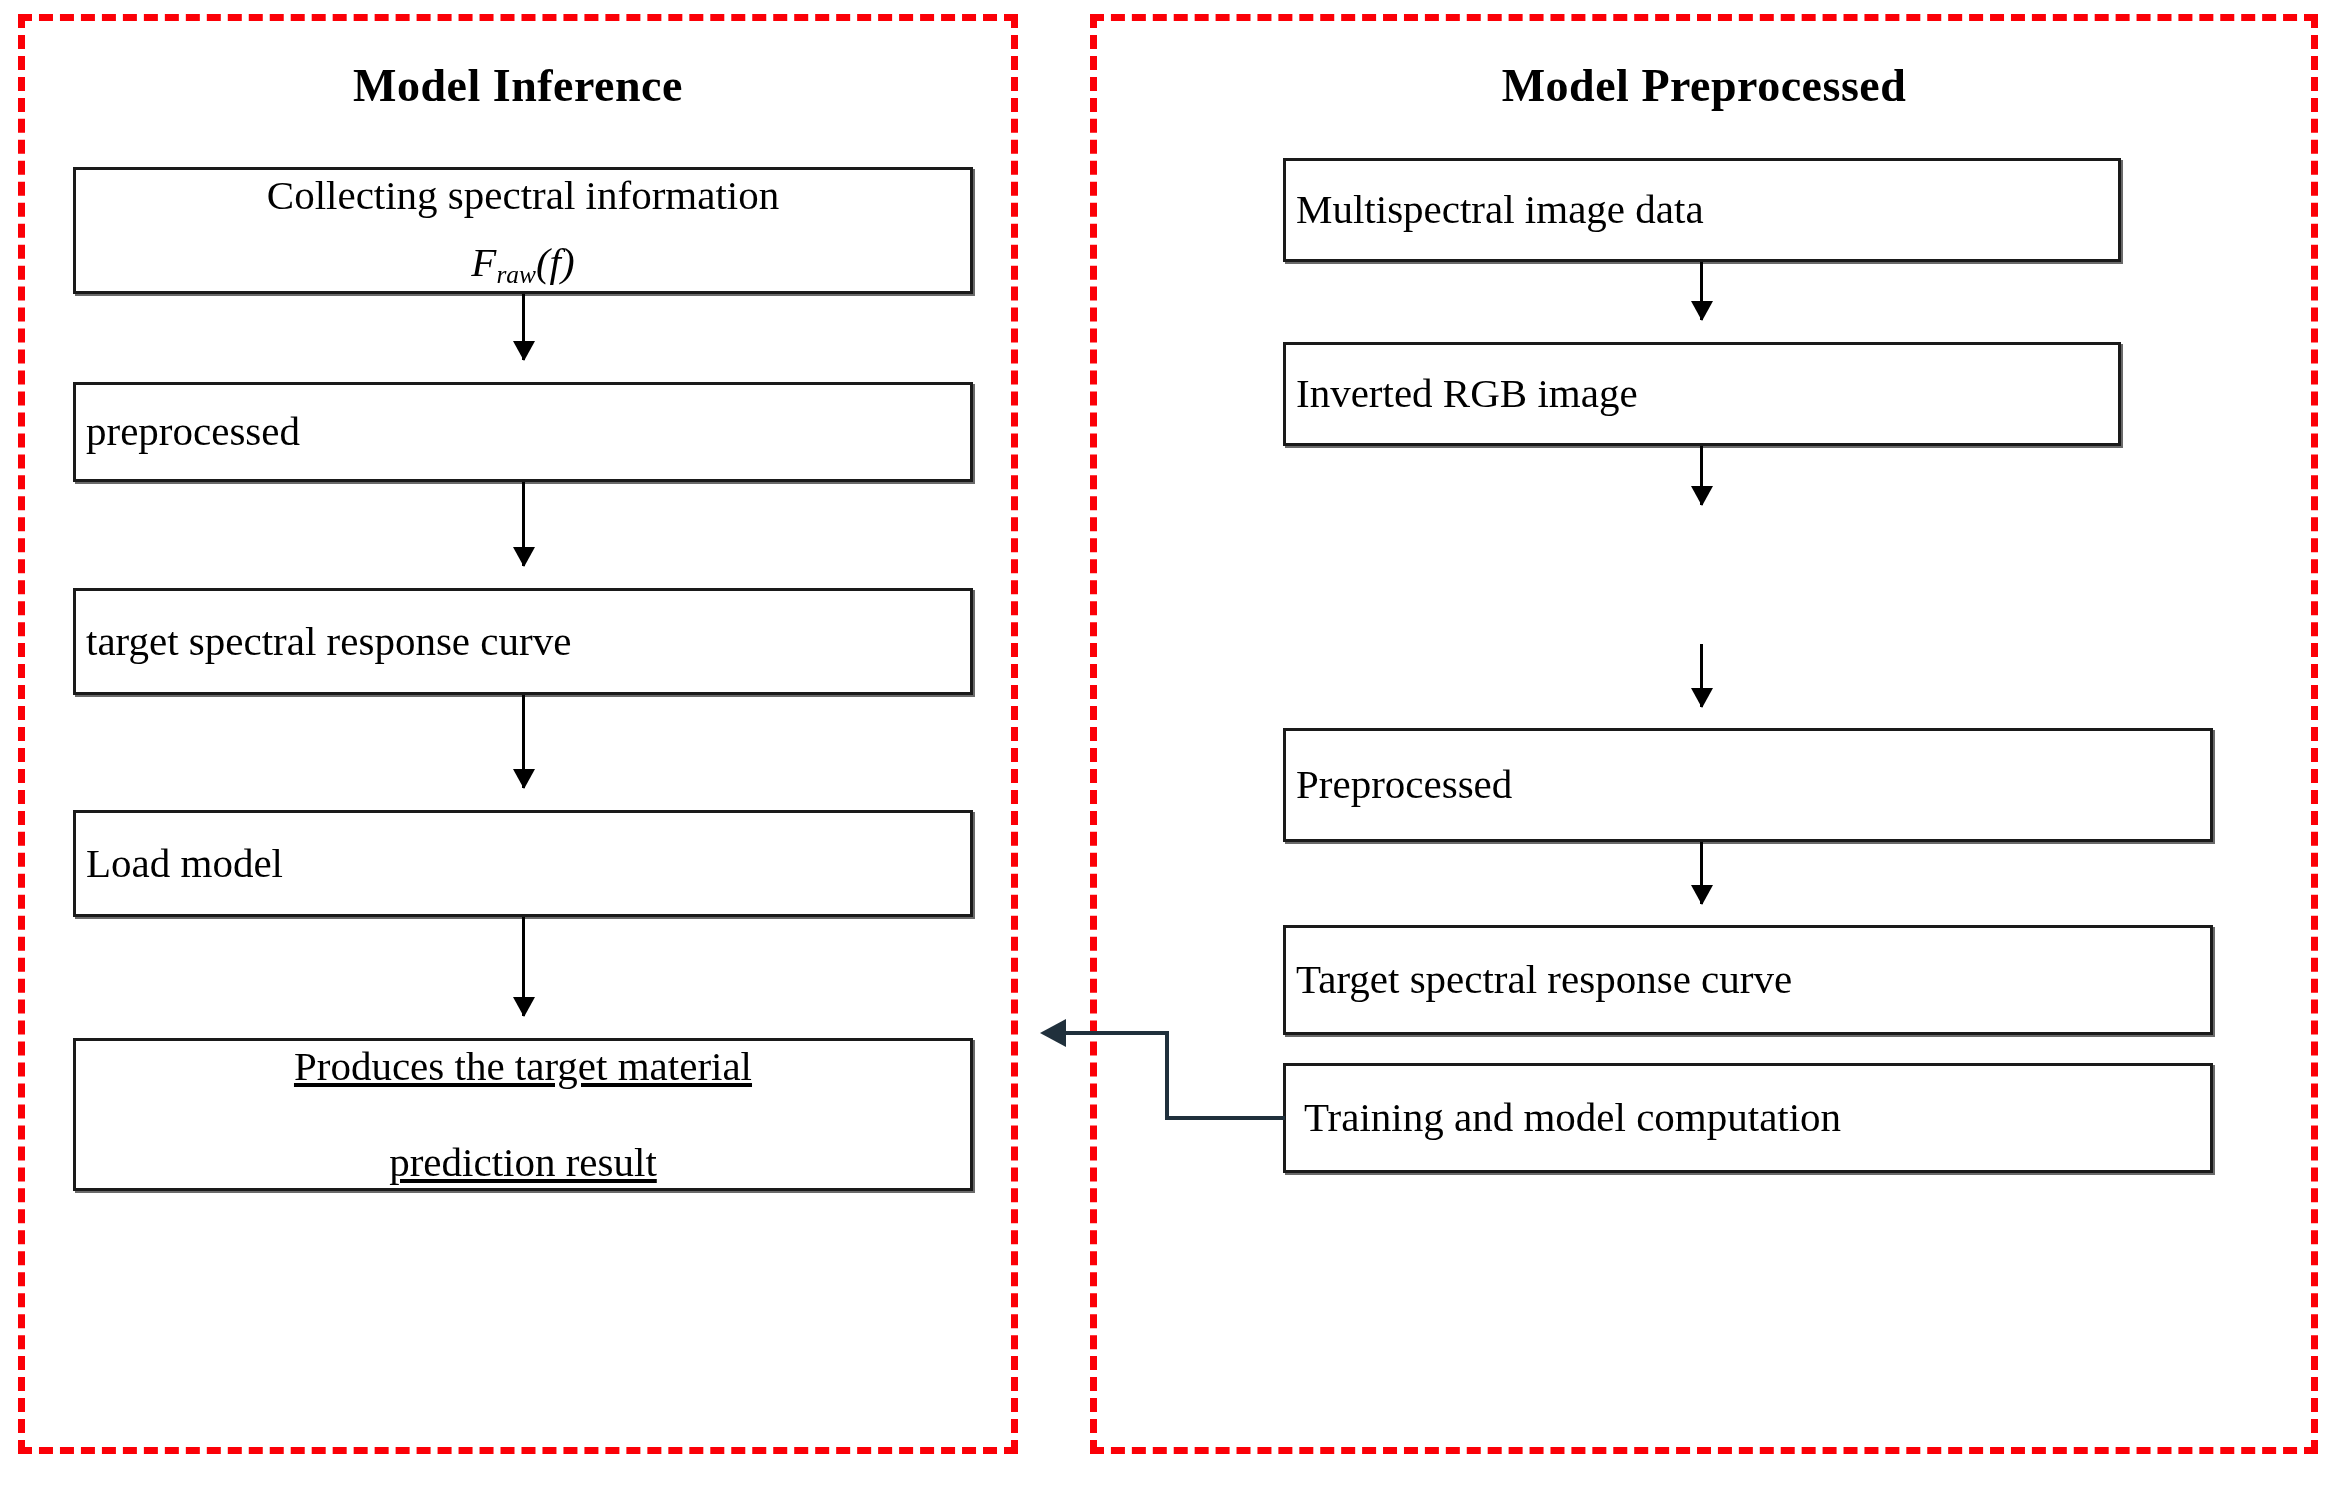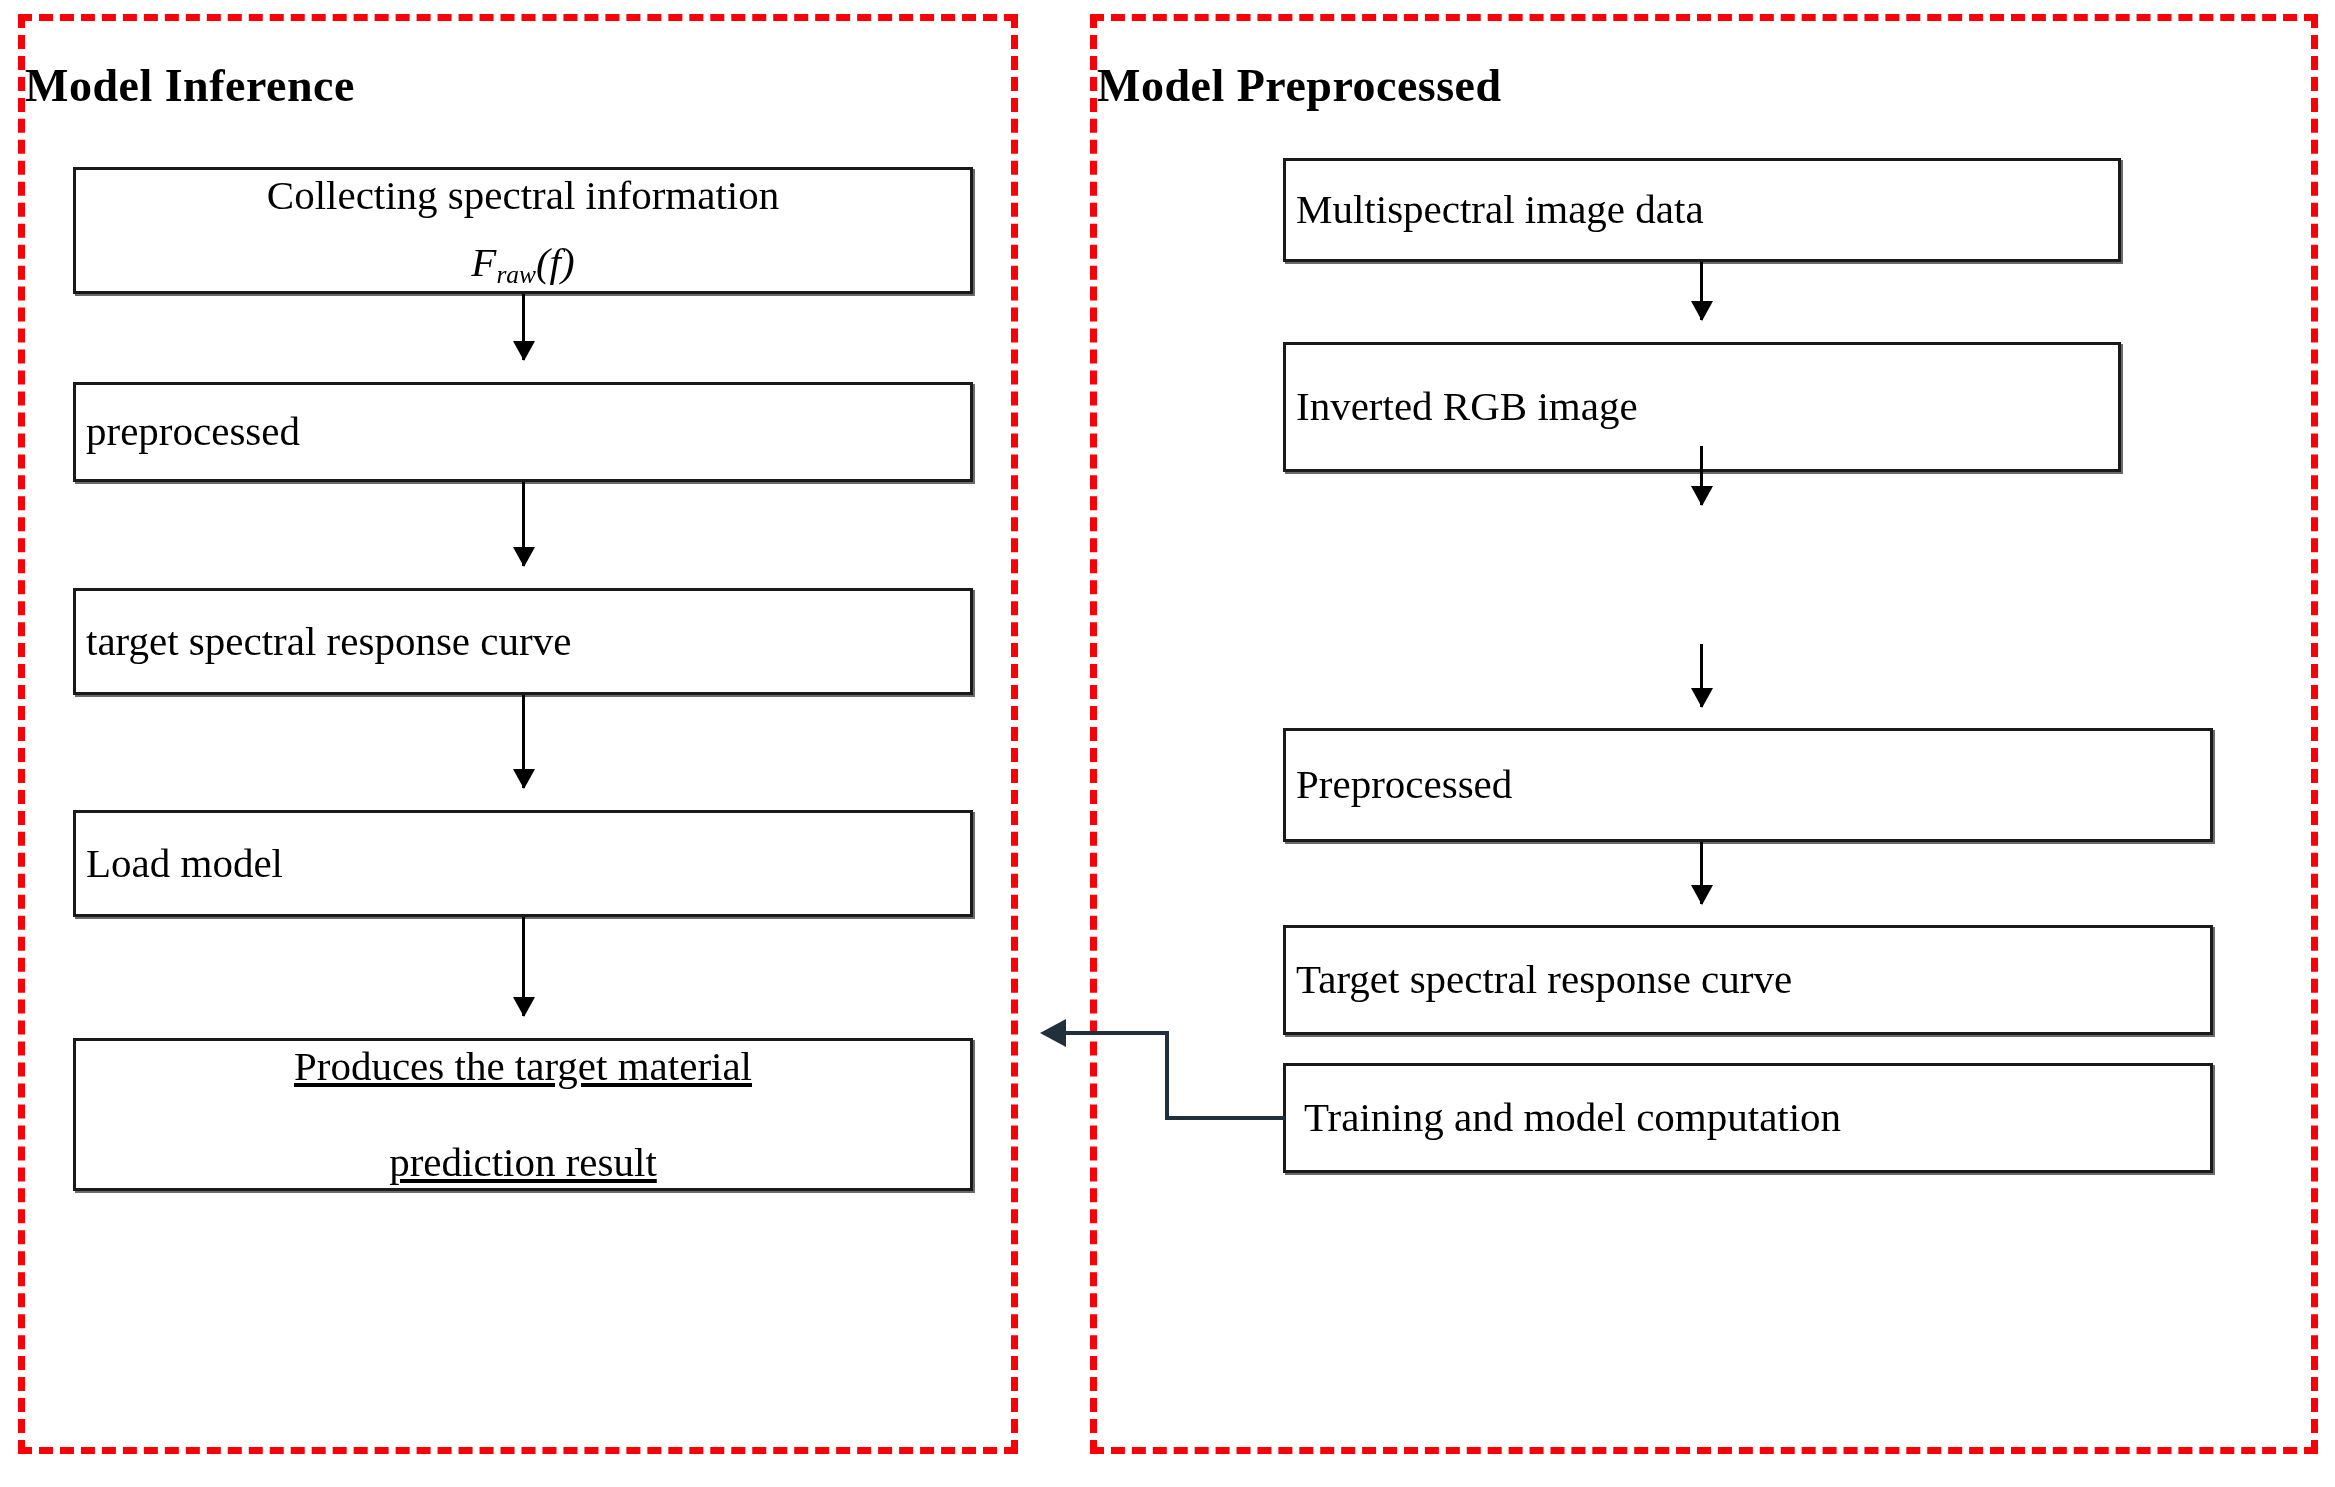--- a/index.html
+++ b/index.html
@@ -4,21 +4,21 @@
 <style>
   html,body{margin:0;padding:0;background:#ffffff;}
   body{width:2335px;height:1487px;position:relative;overflow:hidden;
        font-family:"Liberation Serif","DejaVu Serif",serif;}
   #stage{position:absolute;left:0;top:0;width:2335px;height:1487px;}
 
   .panel{position:absolute;border:7px dashed #fb0007;box-sizing:border-box;}
   #panel-left{left:18px;top:14px;width:1000px;height:1440px;}
   #panel-right{left:1090px;top:14px;width:1228px;height:1440px;}
 
-  .panel-title{position:absolute;width:100%;
+  .panel-title{position:absolute;width:100%;text-align:center;
       font-weight:bold;font-size:46px;color:#000;letter-spacing:0.5px;}
   #panel-left .panel-title{top:38px;}
   #panel-right .panel-title{top:38px;}
 
   .node{position:absolute;box-sizing:border-box;border:3px solid #1a1a1a;
         background:#ffffff;display:flex;align-items:center;justify-content:space-between;
         text-align:center;color:#000;font-size:41px;line-height:1.25;
         box-shadow:2px 2px 0 #6a6a6a;}
   .node .lbl{display:block;padding:0 10px;}
 
@@ -77,21 +77,21 @@
 
   <div class="panel" id="panel-right">
     <div class="panel-title">Model Preprocessed</div>
   </div>
 
   <div class="node" style="left:1283px;top:158px;width:838px;height:104px;">
     <span class="lbl">Multispectral image data</span>
   </div>
   <div class="varrow" style="left:1700px;top:262px;height:58px;"></div>
 
-  <div class="node" style="left:1283px;top:342px;width:838px;height:130px;">
+  <div class="node" style="left:1283px;top:342px;width:838px;height:104px;">
     <span class="lbl">Inverted RGB image</span>
   </div>
   <div class="varrow" style="left:1700px;top:446px;height:59px;"></div>
 
   <div class="varrow" style="left:1700px;top:644px;height:63px;"></div>
 
   <div class="node" style="left:1283px;top:728px;width:930px;height:114px;">
     <span class="lbl">Preprocessed</span>
   </div>
   <div class="varrow" style="left:1700px;top:842px;height:62px;"></div>

